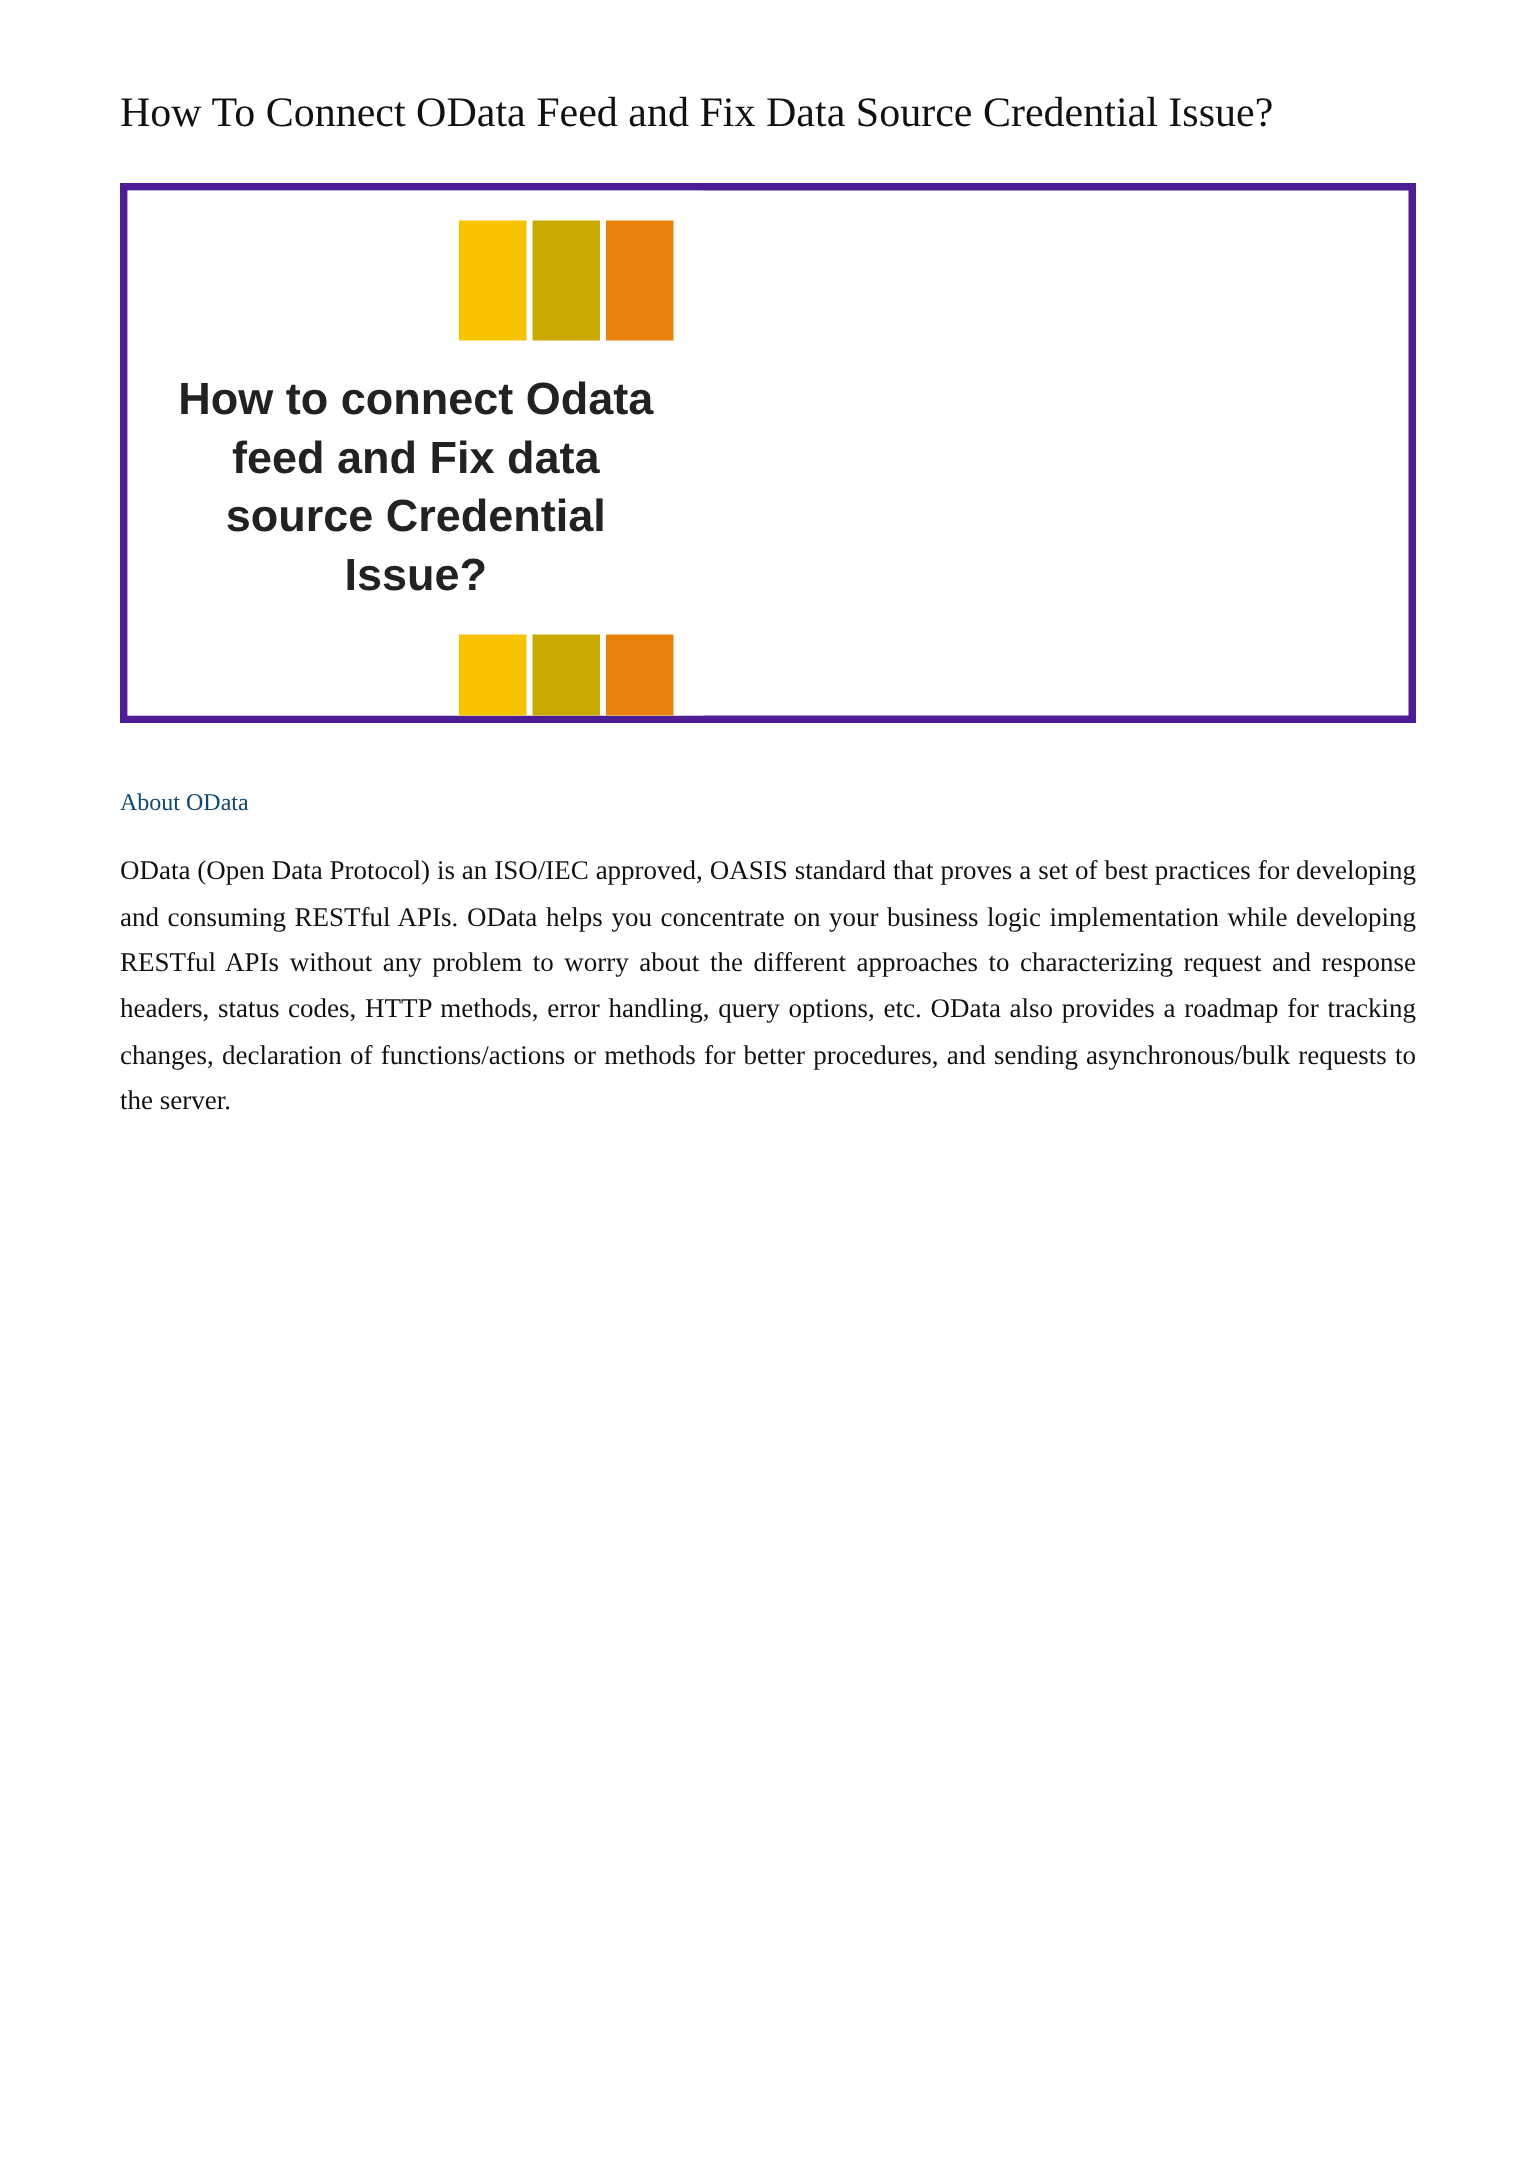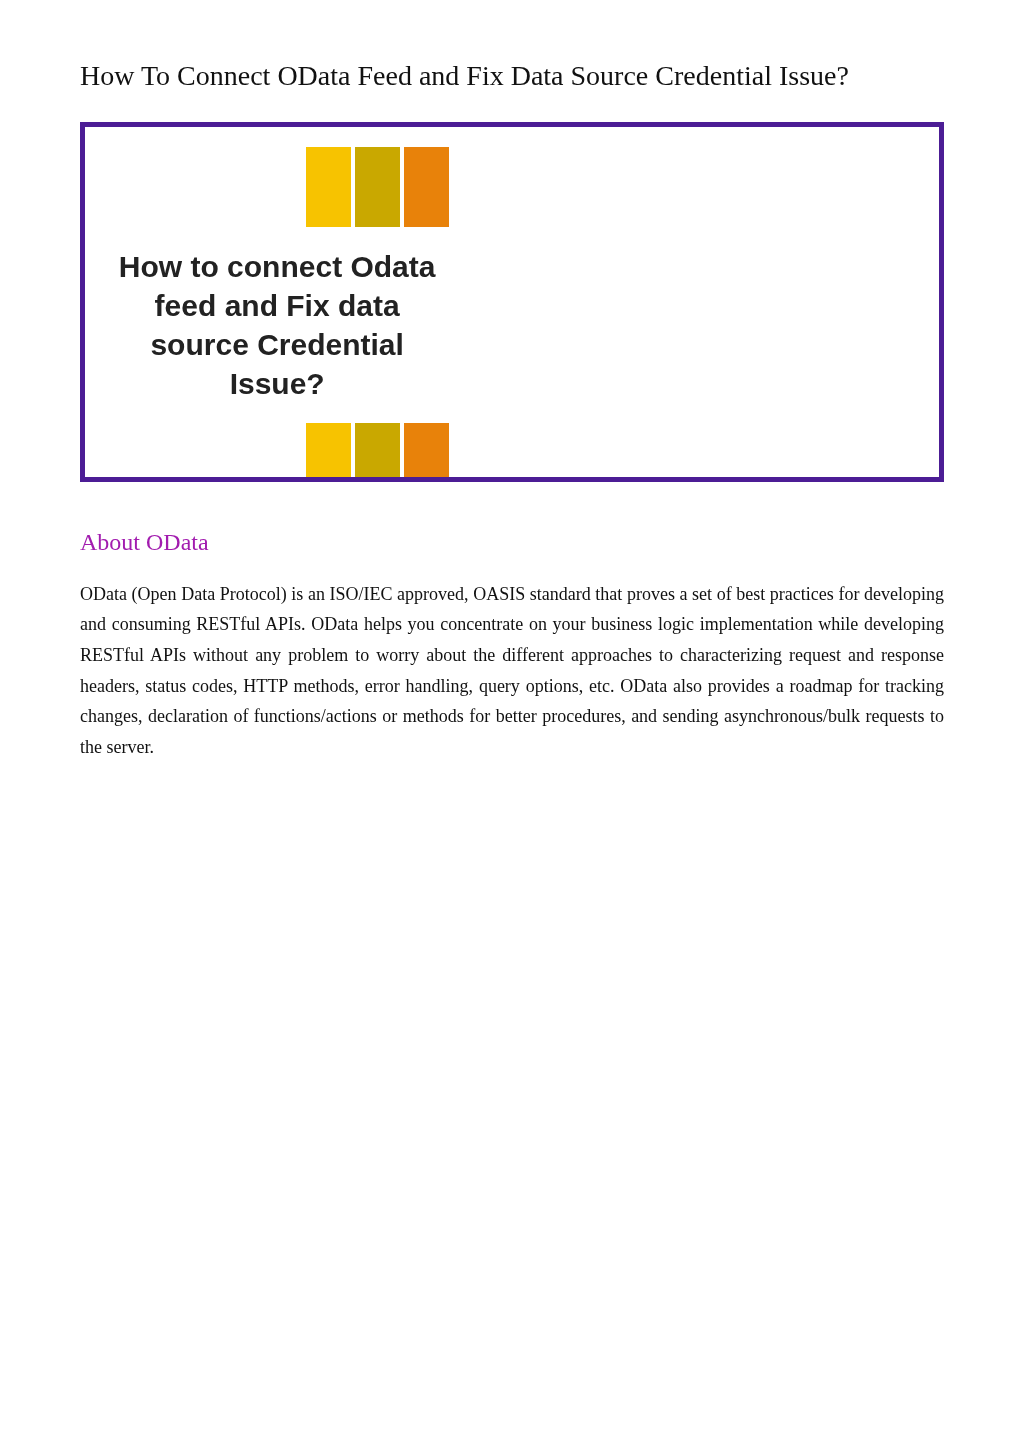--- a/index.html
+++ b/index.html
@@ -294,25 +294,25 @@
       font-size: 18px;
       line-height: 1.7;
       color: #111;
       font-family: Georgia, serif;
     }
     .article-body p {
       margin-bottom: 24px;
       text-align: justify;
     }
     .section-heading {
-      font-size: 24px;
+      font-size: 16px;
       font-weight: normal;
       margin-bottom: 16px;
       font-family: Georgia, serif;
-      color: #a21caf;
+      color: #0c4a6e;
     }
   </style>
 </head>
 <body>
 
 <h1 class="page-title">How To Connect OData Feed and Fix Data Source Credential Issue?</h1>
 
 <div class="hero-container">
 
   <div class="hero-left">

